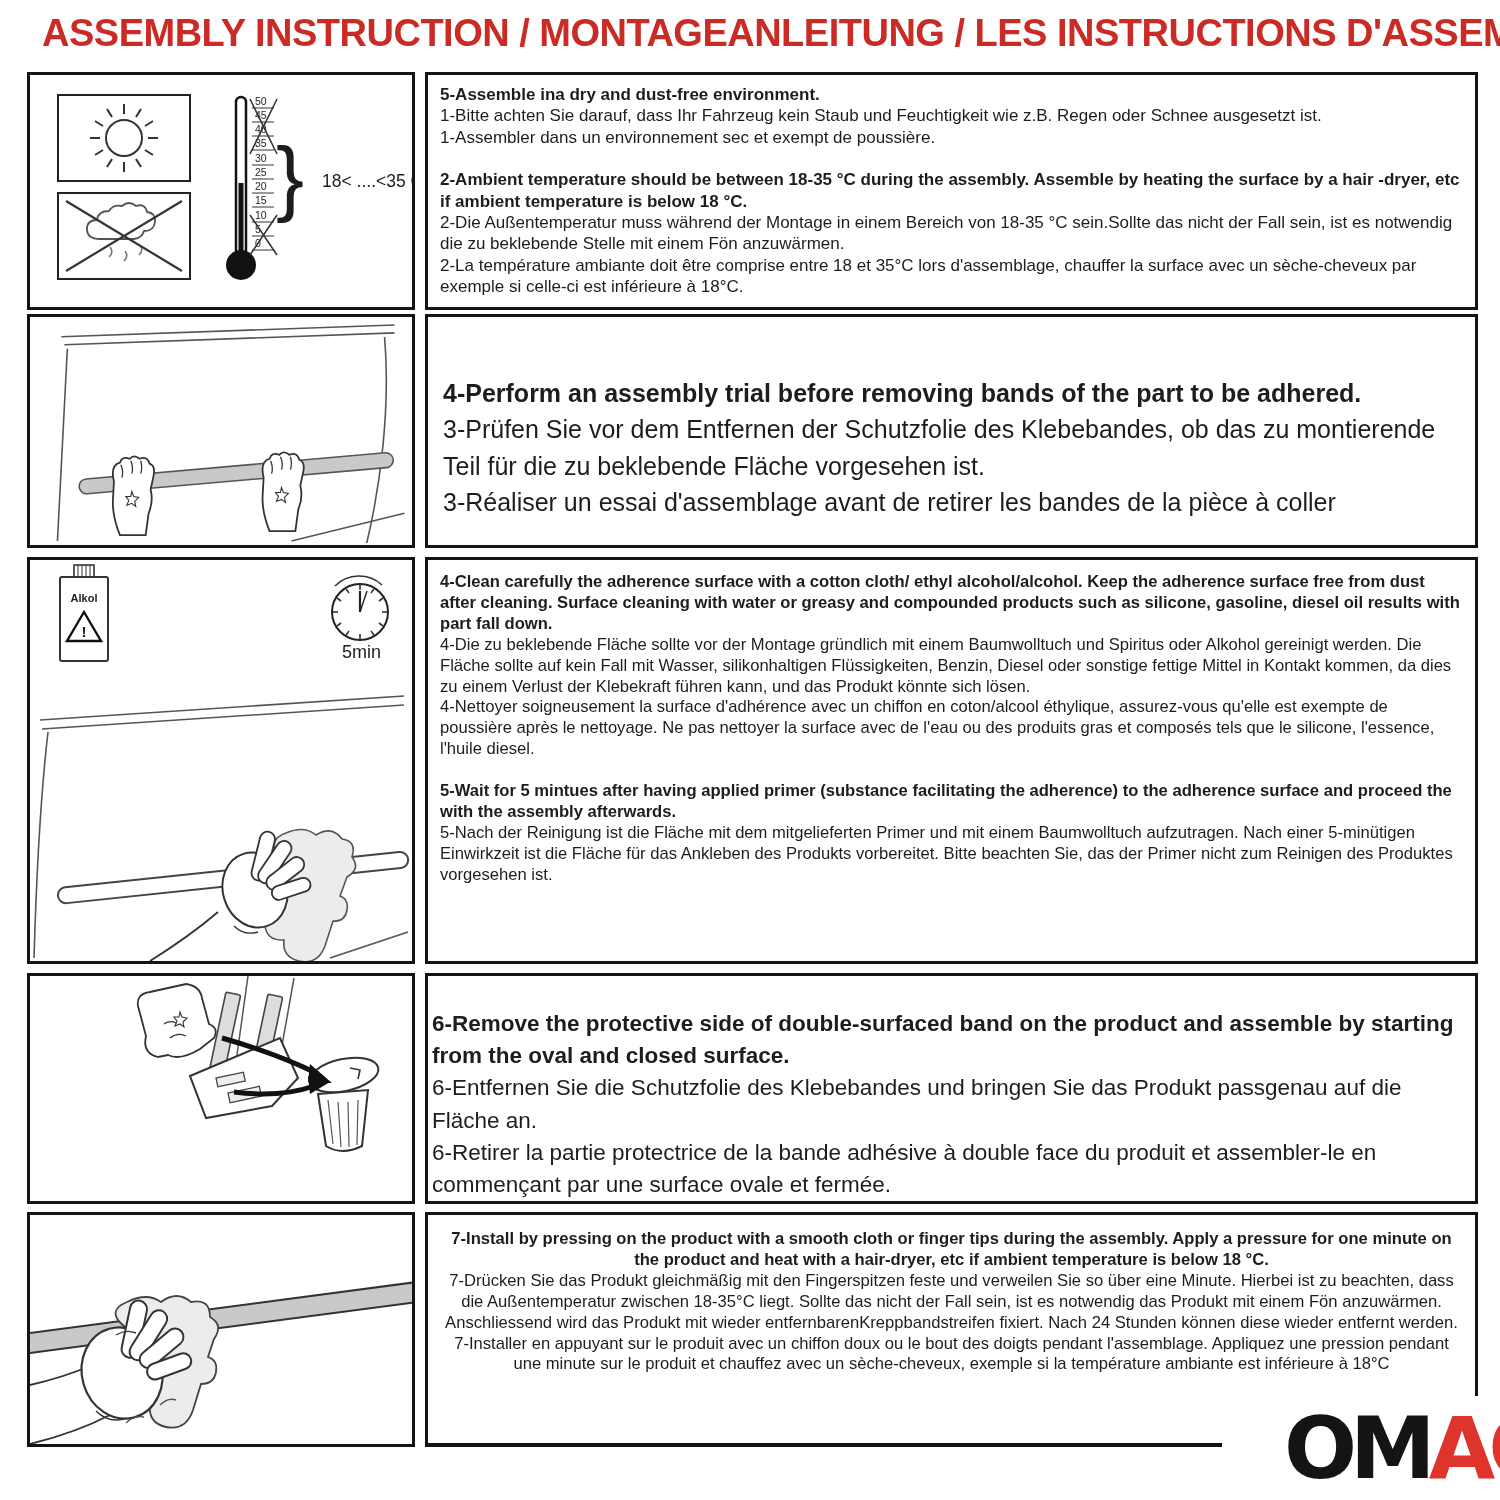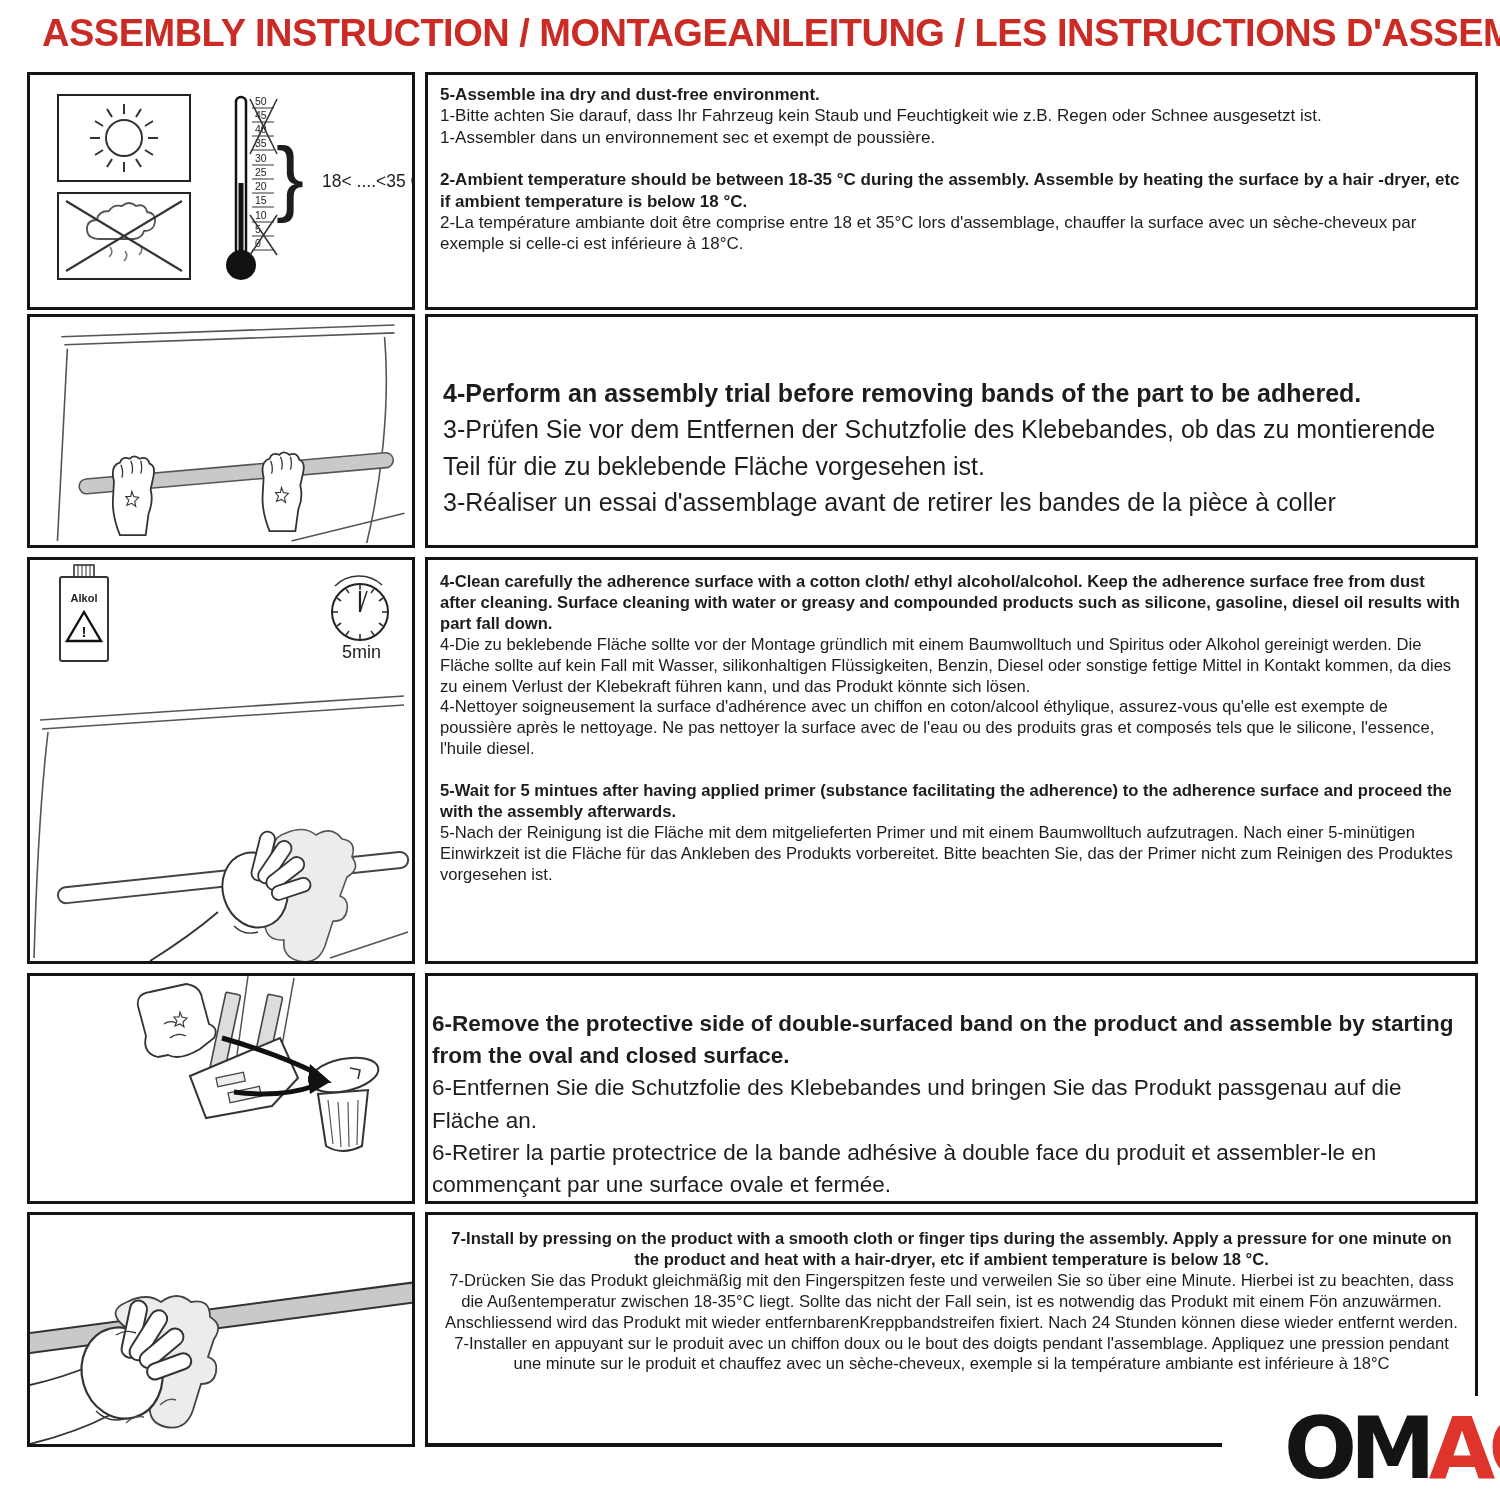--- a/index.html
+++ b/index.html
@@ -136,20 +136,21 @@
         <text x="246" y="131" font-size="84">}</text>
         <text x="292" y="112" font-size="17.5">18&lt; ....&lt;35 C</text>
       </g>
     </svg>
   </div>
   <div class="textbox">
     <p class="b">5-Assemble ina dry and dust-free environment.</p>
     <p>1-Bitte achten Sie darauf, dass Ihr Fahrzeug kein Staub und Feuchtigkeit wie z.B. Regen oder Schnee ausgesetzt ist.</p>
     <p>1-Assembler dans un environnement sec et exempt de poussière.</p>
     <p class="b gap">2-Ambient temperature should be between 18-35 °C  during the assembly. Assemble by heating the surface by a hair -dryer, etc if ambient temperature is below 18 °C.</p>
+    <p>2-Die Außentemperatur muss während der Montage in einem Bereich von 18-35 °C  sein.Sollte das nicht der Fall sein, ist es notwendig die zu beklebende Stelle mit einem Fön anzuwärmen.</p>
     <p>2-La température ambiante doit être comprise entre 18 et 35°C lors d'assemblage, chauffer la surface avec un sèche-cheveux par exemple si celle-ci est inférieure à 18°C.</p>
   </div>
 </div>
 
 <div class="row" id="r2">
   <div class="imgbox">
     <svg viewBox="0 0 382 230">
       <g fill="none" stroke="#555" stroke-width="1.6">
         <path d="M30,20 L366,8"></path>
           <path d="M33,28 L366,16"></path>

